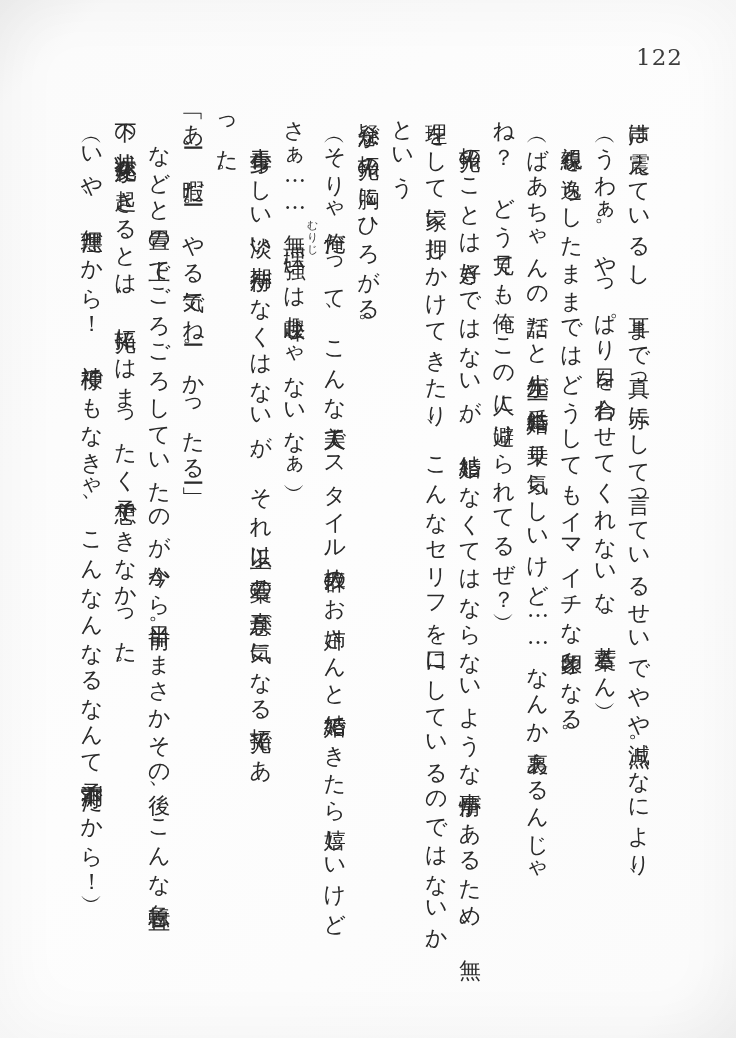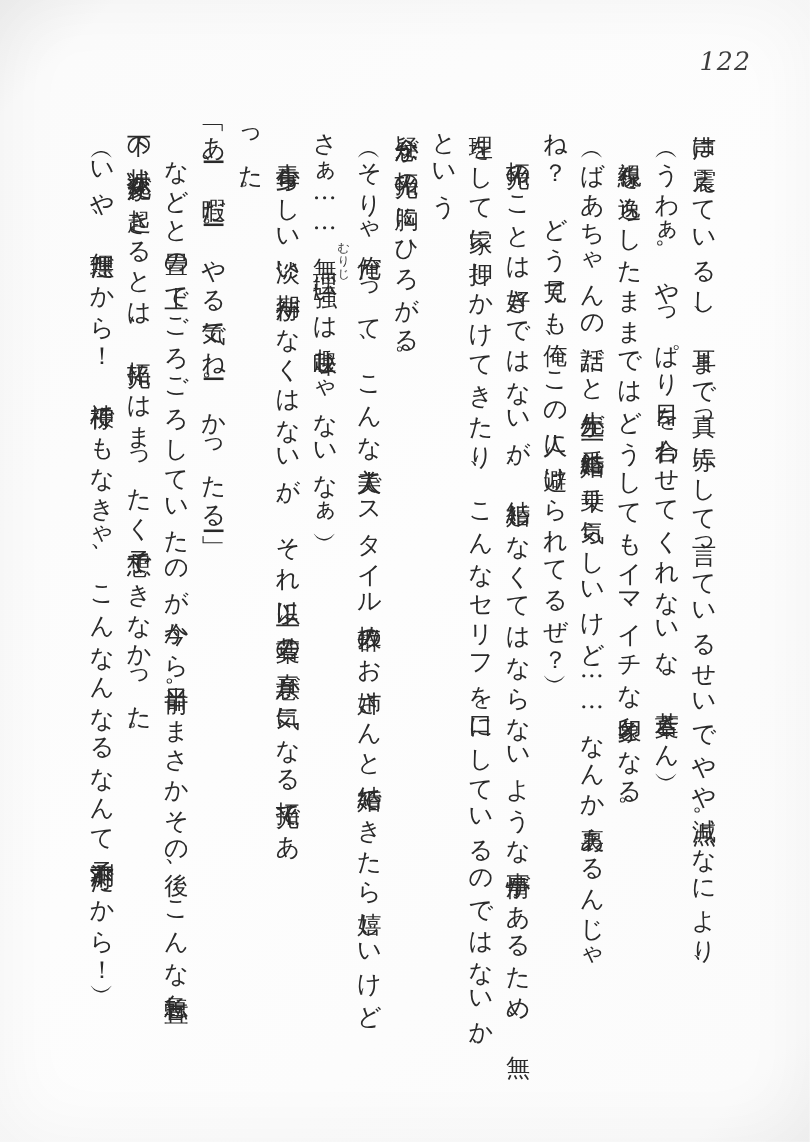--- a/index.html
+++ b/index.html
@@ -17,21 +17,20 @@
   .page {
     position: absolute;
     inset: 0;
     box-shadow: inset 0 0 70px rgba(0,0,0,0.045);
   }
   .page-number {
     position: absolute;
     top: 44px;
     left: 636px;
     font-size: 23px;
-    font-style: italic;
     color: #3d3d3d;
     letter-spacing: 1px;
   }
   .text-block {
     position: absolute;
     top: 106px;
     right: 80px;
     height: 862px;
     writing-mode: vertical-rl;
     -webkit-writing-mode: vertical-rl;

